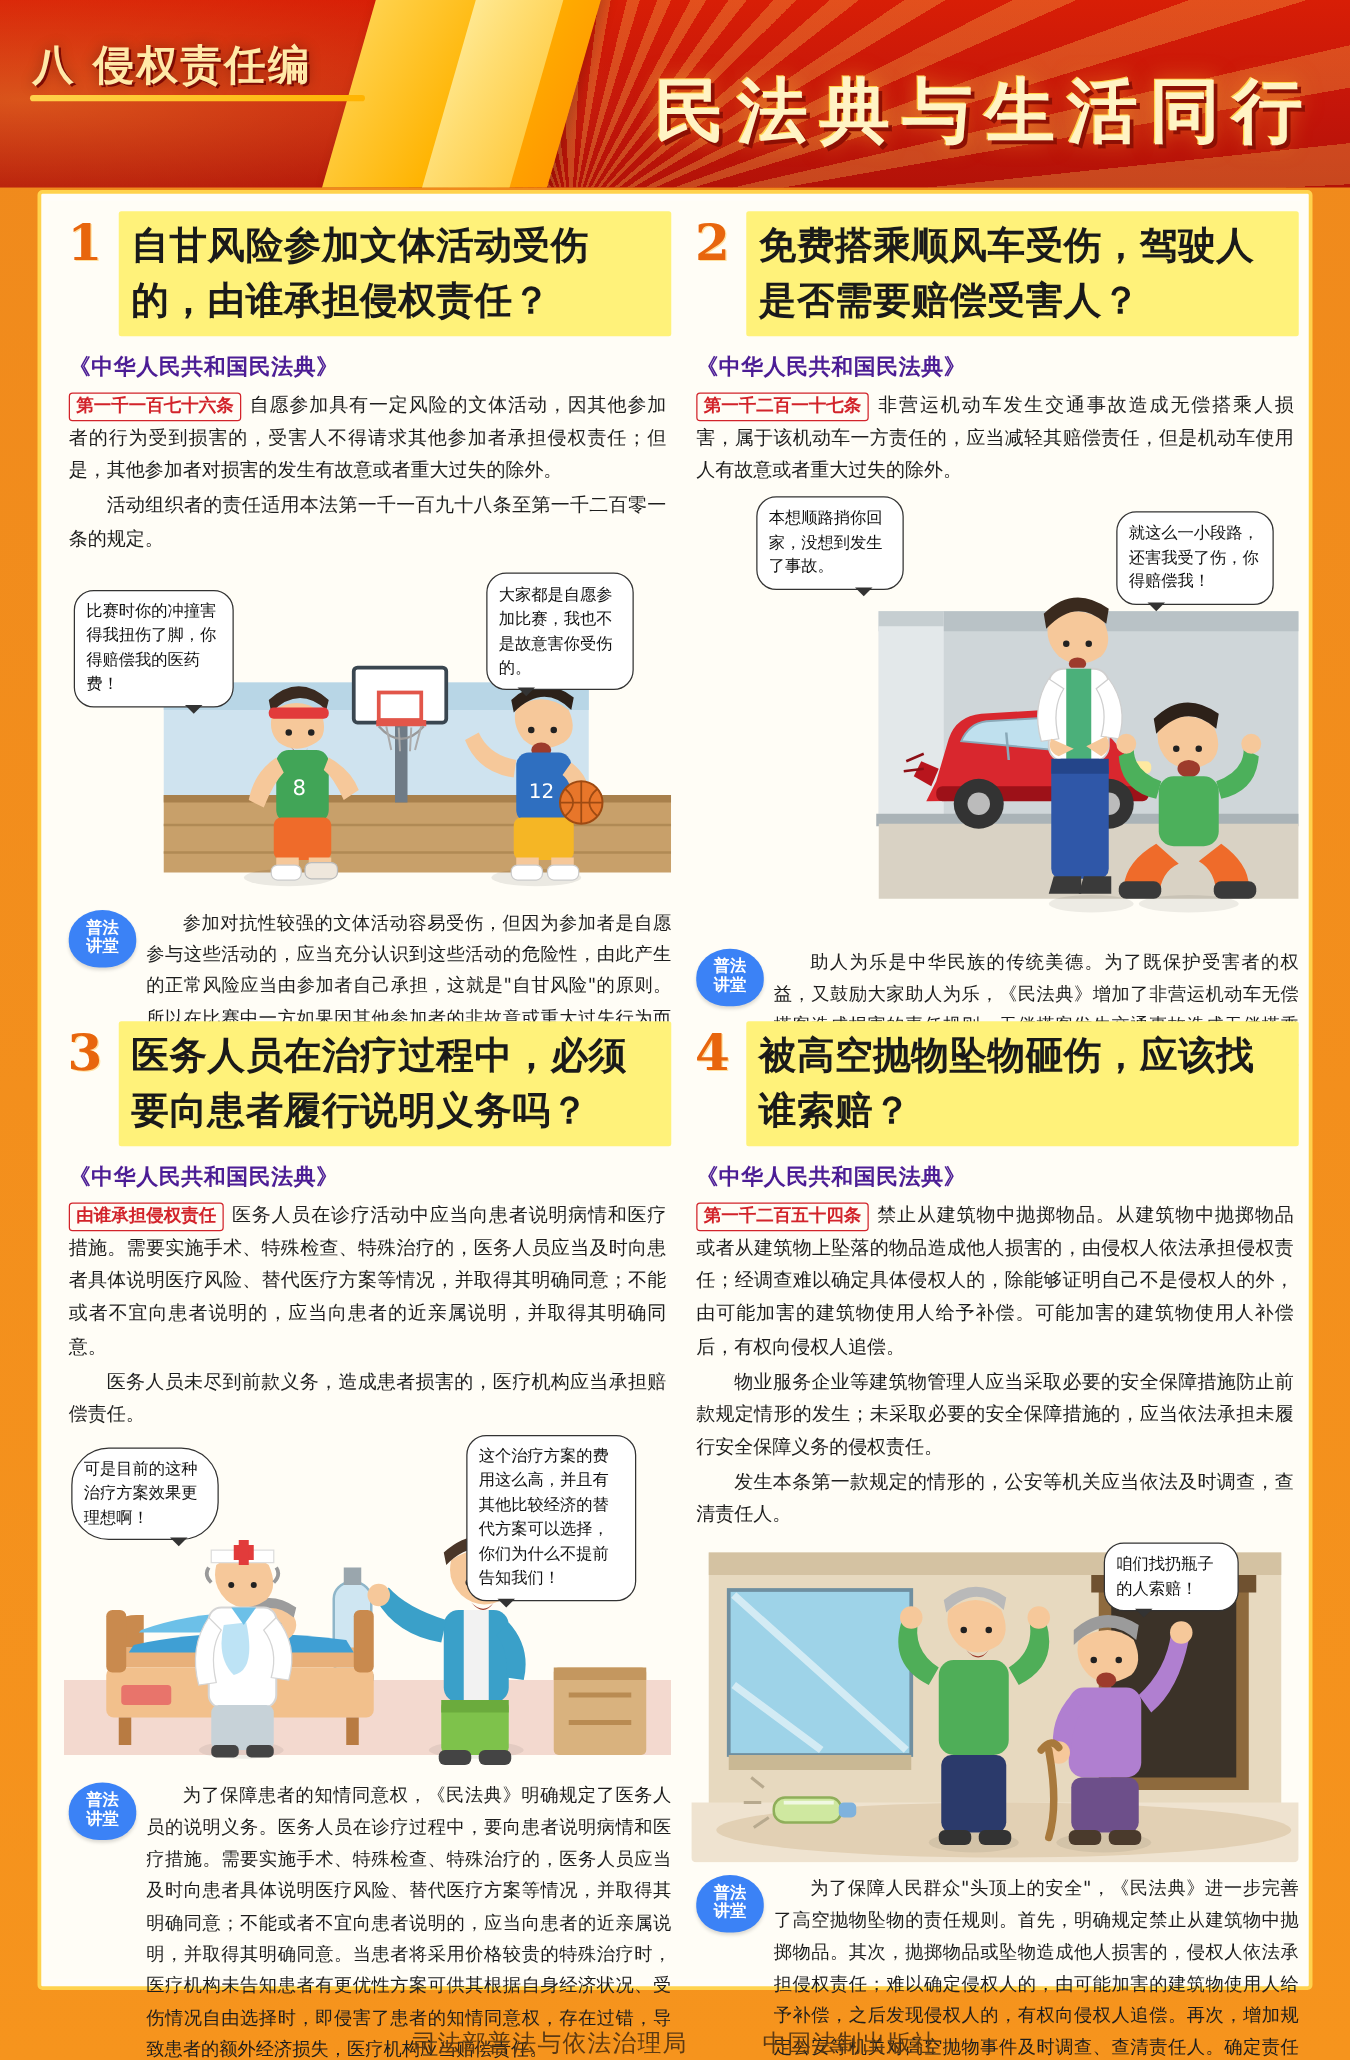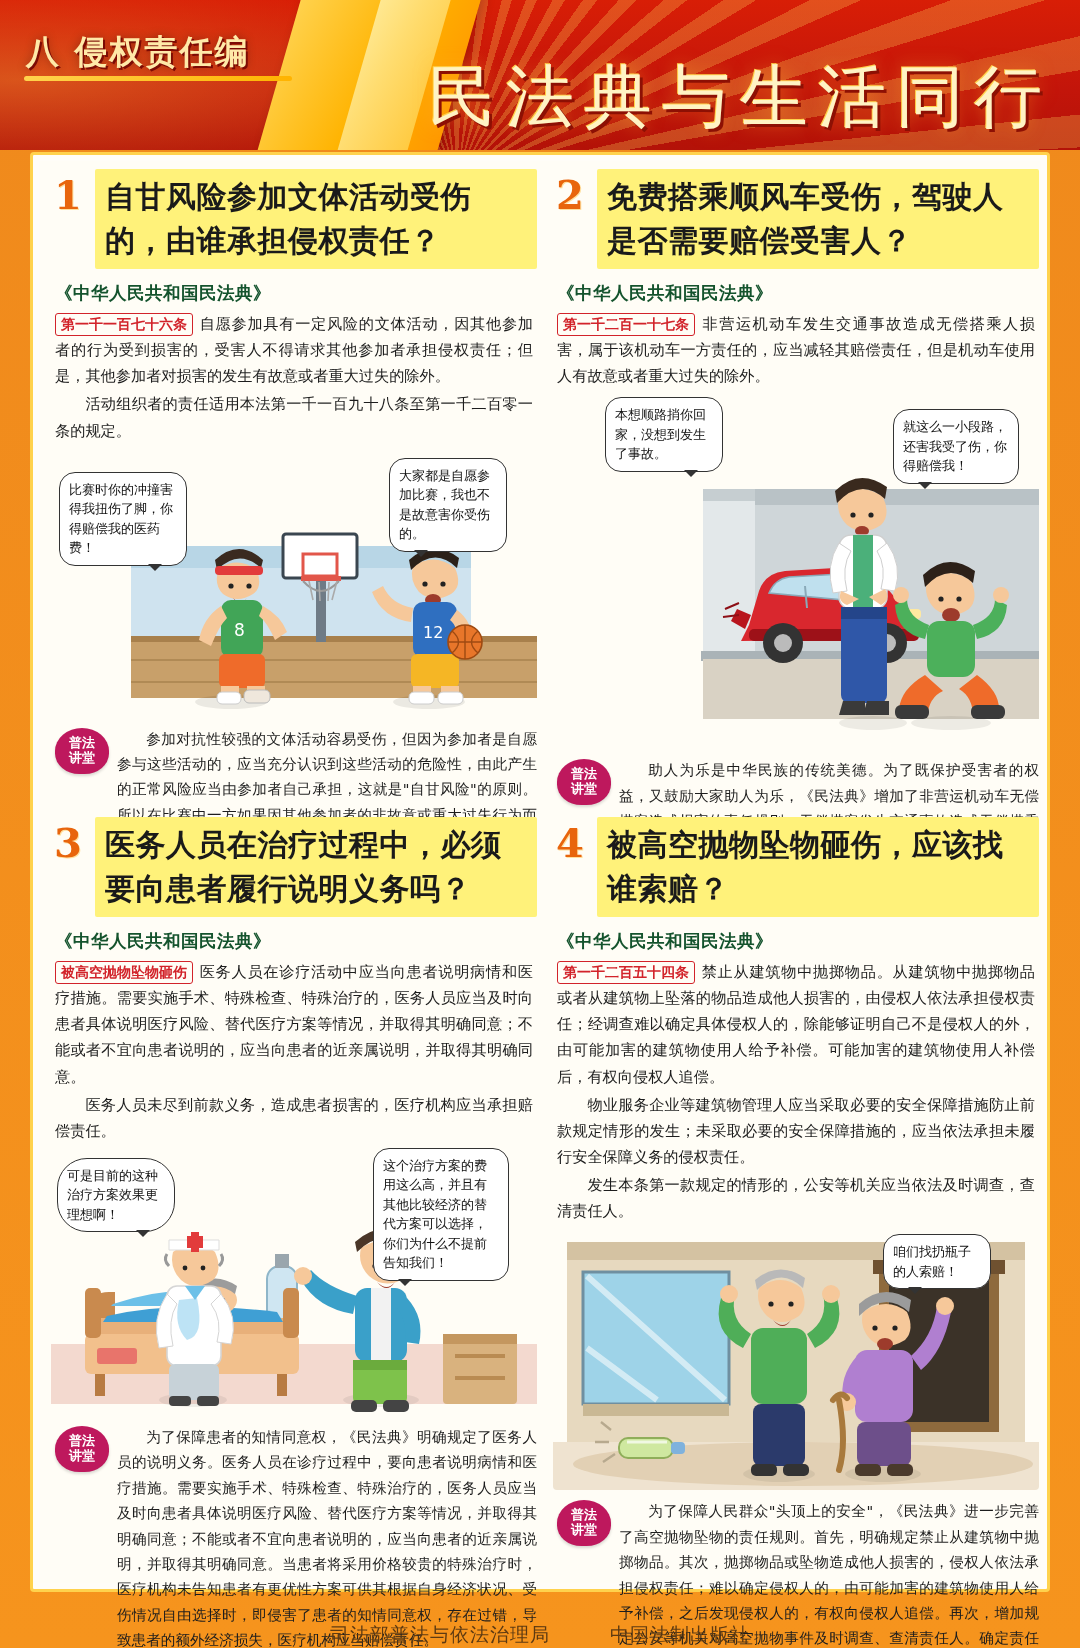--- a/index.html
+++ b/index.html
@@ -52,21 +52,21 @@
     text-shadow: 2px 2px 0 #7d0b04, 0 0 10px rgba(0,0,0,.35);
     font-family:"DejaVu Sans","Liberation Sans",sans-serif;
   }
   .label-underline {
     position:absolute; left:24px; top:76px; width:268px; height:5px;
     background: linear-gradient(90deg,#ffd24d,#ffb300);
     border-radius:3px;
   }
   .main-title {
     position:absolute; right:28px; top:52px;
-    font-size:68px; font-weight:normal; color:#fff3c4;
+    font-size:56px; font-weight:bold; color:#fff3c4;
     letter-spacing:10px;
     font-family:"DejaVu Sans","Liberation Sans",sans-serif;
     text-shadow: 3px 3px 0 #8d1004, -1px -1px 0 #ffd24d, 0 0 18px rgba(255,180,40,.6);
   }
   
   .page {
     position:absolute; left:30px; top:152px; width:1020px; height:1440px;
     background:#fffdf6;
     border:3px solid #ffd24d;
     border-radius:4px;
@@ -98,21 +98,21 @@
   .qtitle {
     background:#fff27a;
     padding:6px 10px 7px 10px;
     font-size:30px; font-weight:bold; color:#1a1a1a;
     line-height:1.45; letter-spacing:.5px;
     font-family:"DejaVu Sans","Liberation Sans",sans-serif;
     border-radius:2px;
     flex:1;
   }
   .law-name {
-    color:#14532d; font-size:17.5px; font-weight:bold;
+    color:#4c1d95; font-size:17.5px; font-weight:bold;
     margin:12px 0 6px 4px; letter-spacing:.5px;
     font-family:"DejaVu Sans","Liberation Sans",sans-serif;
   }
   .article {
     font-size:15.2px; line-height:1.72; color:#1d1d1d; text-align:justify;
     font-family:"DejaVu Sans","Liberation Sans",sans-serif;
     margin:0 4px;
   }
   .article p { margin:0 0 2px 0; text-indent:2em; }
   .article p.first { text-indent:0; }
@@ -122,21 +122,21 @@
     padding:0 5px; border-radius:3px; font-size:14px;
     margin-right:6px; line-height:1.5; white-space:nowrap;
     font-weight:bold;
   }
   
   .illus { position:relative; width:100%; border-radius:4px; overflow:hidden; }
   
   .comment-wrap { position:relative; margin-top:8px; padding-left:66px; }
   .stamp {
     position:absolute; left:4px; top:2px; width:54px; height:46px;
-    background:#be185d; border-radius:50% 50% 45% 45%;
+    background:#3b82f6; border-radius:50% 50% 45% 45%;
     color:#fff; font-size:13px; font-weight:bold; line-height:1.15;
     display:flex; align-items:center; justify-content:center; text-align:center;
     box-shadow:0 2px 3px rgba(0,0,0,.15);
     font-family:"DejaVu Sans","Liberation Sans",sans-serif;
   }
   .comment {
     font-size:14.6px; line-height:1.74; color:#1d1d1d; text-align:justify;
     text-indent:2em;
     font-family:"DejaVu Sans","Liberation Sans",sans-serif;
   }
@@ -332,21 +332,21 @@
         </div>
       </div>
 
       <div class="cell">
         <div class="qhead">
           <div class="qnum">3</div>
           <div class="qtitle">医务人员在治疗过程中，必须要向患者履行说明义务吗？</div>
         </div>
         <div class="law-name">《中华人民共和国民法典》</div>
         <div class="article">
-          <p class="first"><span class="art-tag">被高空抛物坠物砸伤</span><span>医务人员在诊疗活动中应当向患者说明病情和医疗措施。需要实施手术、特殊检查、特殊治疗的，医务人员应当及时向患者具体说明医疗风险、替代医疗方案等情况，并取得其明确同意；不能或者不宜向患者说明的，应当向患者的近亲属说明，并取得其明确同意。</span></p>
+          <p class="first"><span class="art-tag">由谁承担侵权责任</span><span>医务人员在诊疗活动中应当向患者说明病情和医疗措施。需要实施手术、特殊检查、特殊治疗的，医务人员应当及时向患者具体说明医疗风险、替代医疗方案等情况，并取得其明确同意；不能或者不宜向患者说明的，应当向患者的近亲属说明，并取得其明确同意。</span></p>
           <p>医务人员未尽到前款义务，造成患者损害的，医疗机构应当承担赔偿责任。</p>
         </div>
 
         <div class="illus" style="height:268px;margin-top:4px;">
           <svg width="486" height="268" viewBox="0 0 486 268">
             <rect x="0" y="0" width="486" height="268" fill="#fffdf6"></rect>
             <rect x="0" y="196" width="486" height="60" fill="#f3d9cf"></rect>
 
             <g>
               <rect x="216" y="118" width="30" height="76" rx="13" fill="#cfe6f2" stroke="#8fb6c9" stroke-width="2"></rect>

